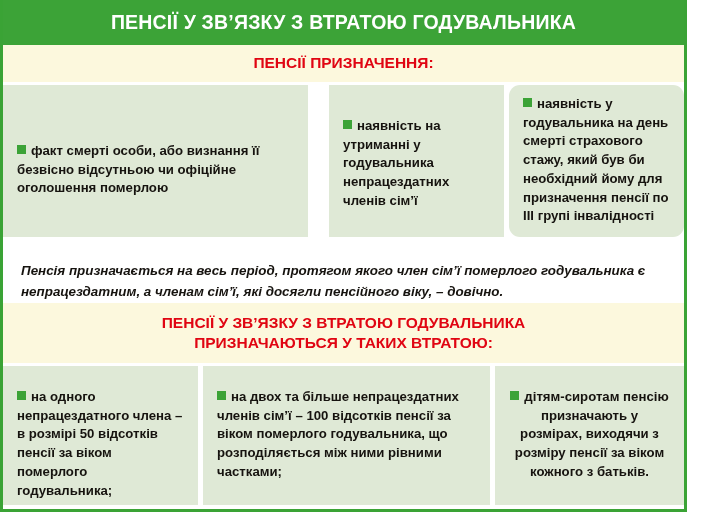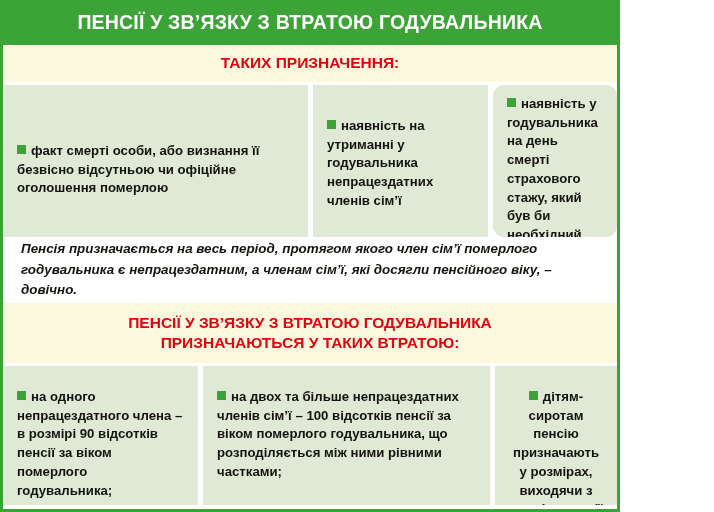--- a/index.html
+++ b/index.html
@@ -5,21 +5,21 @@
   html, body {
     margin: 0;
     padding: 0;
     background: #ffffff;
   }
   body {
     font-family: "Liberation Sans", sans-serif;
   }
   #infographic {
     position: relative;
-    width: 620px;
+    width: 687px;
     height: 512px;
     box-sizing: border-box;
     background: #ffffff;
     border-left: 3px solid #3aa335;
     border-right: 3px solid #3aa335;
     border-bottom: 3px solid #3aa335;
     overflow: hidden;
   }
 
   
@@ -95,34 +95,34 @@
     display: inline-block;
     width: 9px;
     height: 9px;
     background: #3ca337;
     margin-right: 5px;
     vertical-align: 1px;
   }
 
   
   .c1-a { flex: 0 0 305px; padding-top: 57px; }
-  .c1-b { flex: 0 0 175px; padding-top: 32px; }
+  .c1-b { flex: 0 0 175px; padding-top: 32px; margin-left: 16px; }
   .c1-c { flex: 1 1 auto; padding-top: 10px; border-radius: 11px; }
 
   
   .c2-a { flex: 0 0 195px; }
   .c2-b { flex: 0 0 287px; }
   .c2-c { flex: 1 1 auto; text-align: center; }
 
   
   .note {
     background: #ffffff;
     height: 66px;
     display: flex;
-    align-items: center;
+    align-items: flex-end;
     padding: 0 18px 0 18px;
     box-sizing: border-box;
     border-radius: 12px;
   }
   .note-text {
     font-size: 13.4px;
     font-weight: bold;
     font-style: italic;
     color: #16130f;
     line-height: 1.55;
@@ -132,21 +132,21 @@
 </head>
 <body>
 
 <div id="infographic">
 
   <div class="banner">
     <div class="banner-text">ПЕНСІЇ У ЗВ’ЯЗКУ З ВТРАТОЮ ГОДУВАЛЬНИКА</div>
   </div>
 
   <div class="cream-band band-1">
-    <div class="cream-text">ТАКИХ ПРИЗНАЧЕННЯ:</div>
+    <div class="cream-text">ПЕНСІЇ ПРИЗНАЧЕННЯ:</div>
   </div>
 
   <div class="gap-white"></div>
 
   <div class="cards cards-1">
     <div class="card c1-a">
       <p class="card-text"><span class="bullet"></span><span>факт смерті особи, або визнання її безвісно відсутньою чи офіційне оголошення померлою</span></p>
     </div>
     <div class="card-divider"></div>
     <div class="card c1-b">
@@ -166,21 +166,21 @@
     <div class="cream-text">
       <span>ПЕНСІЇ У ЗВ’ЯЗКУ З ВТРАТОЮ ГОДУВАЛЬНИКА</span><br>
       <span>ПРИЗНАЧАЮТЬСЯ У ТАКИХ ВТРАТОЮ:</span>
     </div>
   </div>
 
   <div class="gap-white"></div>
 
   <div class="cards cards-2">
     <div class="card c2-a">
-      <p class="card-text"><span class="bullet"></span><span>на одного непрацездатного члена – в розмірі 90 відсотків пенсії за віком померлого годувальника;</span></p>
+      <p class="card-text"><span class="bullet"></span><span>на одного непрацездатного члена – в розмірі 50 відсотків пенсії за віком померлого годувальника;</span></p>
     </div>
     <div class="card-divider"></div>
     <div class="card c2-b">
       <p class="card-text"><span class="bullet"></span><span>на двох та більше непрацездатних членів сім’ї – 100 відсотків пенсії за віком померлого годувальника, що розподіляється між ними рівними частками;</span></p>
     </div>
     <div class="card-divider"></div>
     <div class="card c2-c">
       <p class="card-text"><span class="bullet"></span><span>дітям-сиротам пенсію призначають у розмірах, виходячи з розміру пенсії за віком кожного з батьків.</span></p>
     </div>
   </div>

